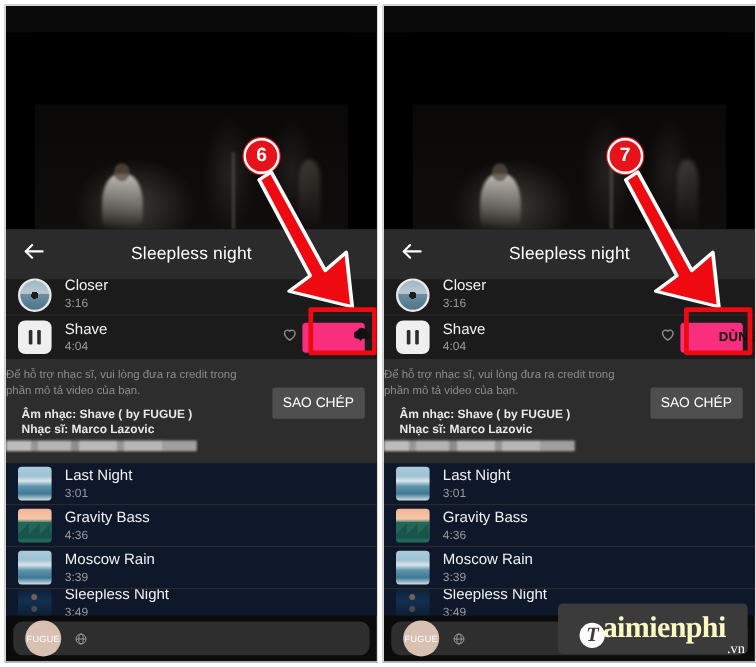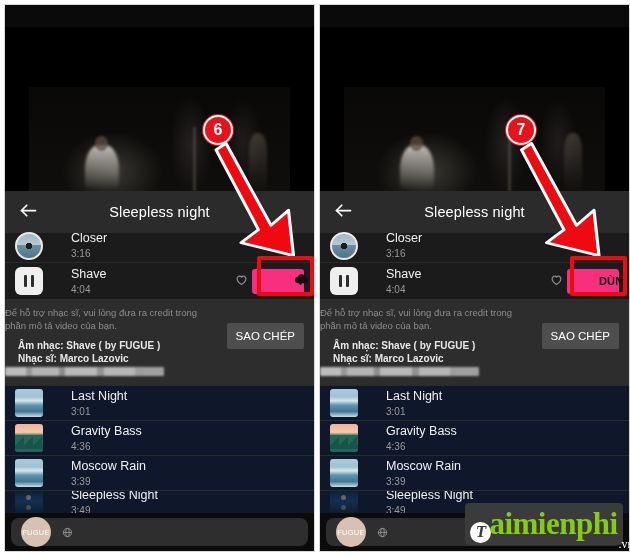--- a/index.html
+++ b/index.html
@@ -136,21 +136,21 @@
   }
   .thumb.night {
     background: linear-gradient(180deg, #0d1b2e 0%, #123050 45%, #0a1a2c 100%);
   }
   .thumb.night::after {
     content: ""; position: absolute; left: 40%; top: 26%;
     width: 5px; height: 5px; border-radius: 50%;
     background: rgba(190,140,110,0.55);
     box-shadow: 0 10px 0 rgba(190,140,110,0.35);
   }
-  .meta { flex: 1 1 auto; padding-left: 28px; min-width: 0; }
+  .meta { flex: 1 1 auto; padding-left: 11px; min-width: 0; }
   .t-title {
     color: #f1f1f1; font-size: 12.5px; line-height: 15px;
     white-space: nowrap; overflow: hidden; text-overflow: ellipsis;
   }
   .t-dur { color: #9a9a9a; font-size: 10px; line-height: 13px; margin-top: 1px; }
   .heart { width: 22px; flex: 0 0 22px; display: flex; justify-content: center; }
   .heart svg { width: 15px; height: 15px; }
 
   .action-slot { flex: 0 0 52px; display: flex; justify-content: flex-end; }
   .pill {
@@ -233,22 +233,22 @@
   .wm-inner { position: relative; display: flex; align-items: baseline; }
   .wm-t {
     width: 21px; height: 21px; border-radius: 50%;
     background: #fff; color: #3b3b3b;
     font-family: "Liberation Serif", serif;
     font-size: 17px; font-weight: bold; font-style: italic;
     display: flex; align-items: center; justify-content: center;
     margin-right: -2px; position: relative; top: 3px;
   }
   .wm-main {
-    color: #84cc16; font-family: "Liberation Serif", serif;
-    font-size: 31px; font-weight: bold; letter-spacing: -0.5px;
+    color: #fef9c3; font-family: "Liberation Serif", serif;
+    font-size: 25px; font-weight: bold; letter-spacing: -0.5px;
   }
   .wm-vn {
     position: absolute; right: -16px; bottom: -10px;
     color: #fff; font-family: "Liberation Serif", serif; font-size: 12px;
   }
 </style>
 </head>
 <body>
 
 <div class="stage">

